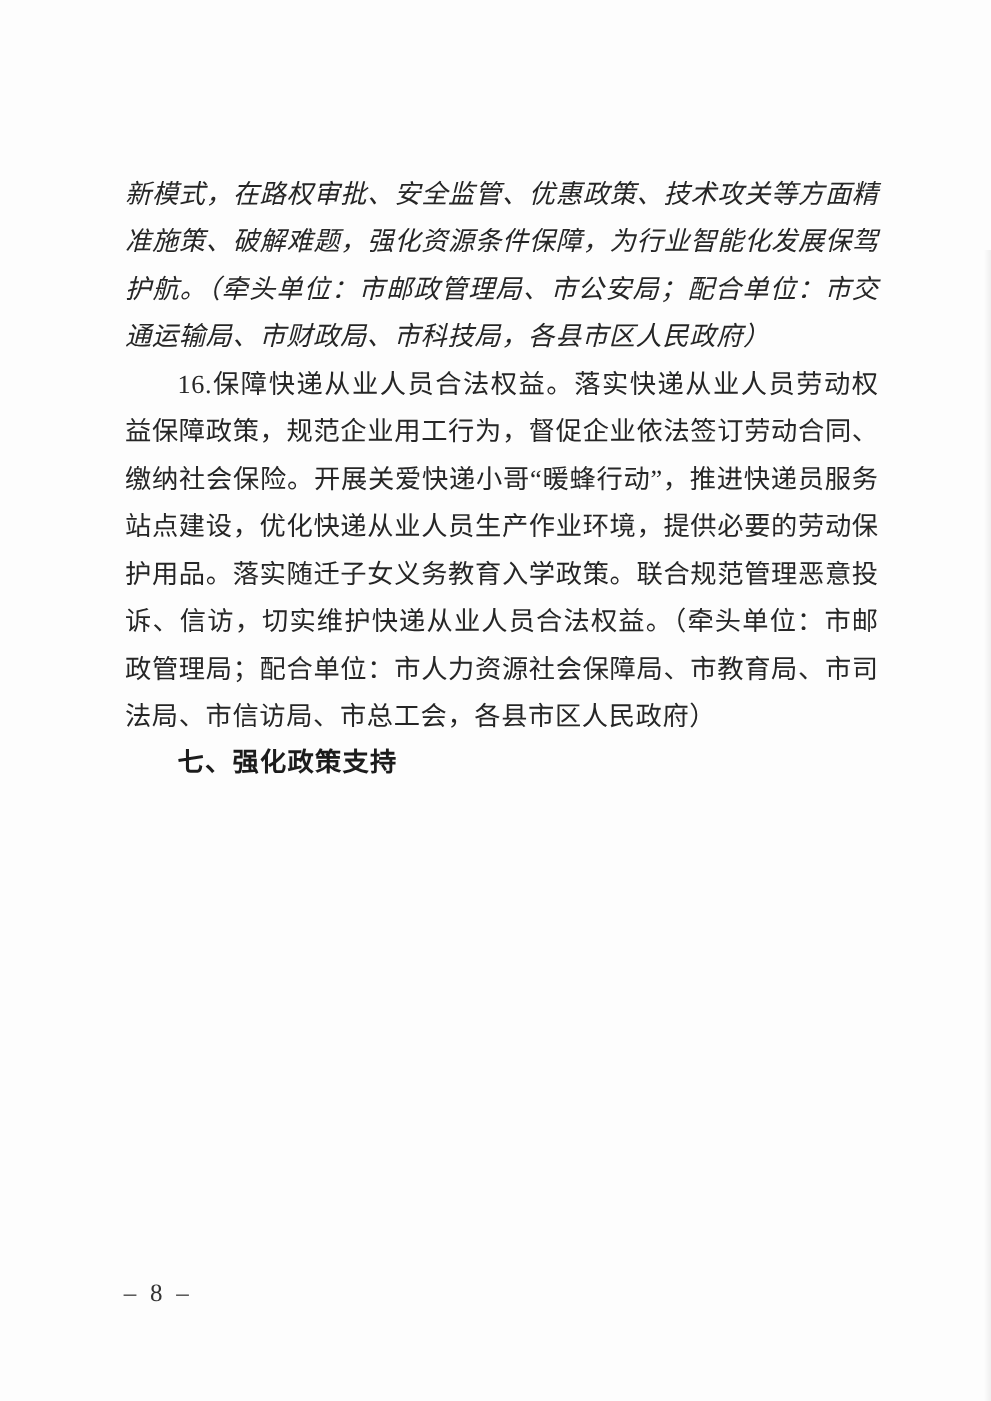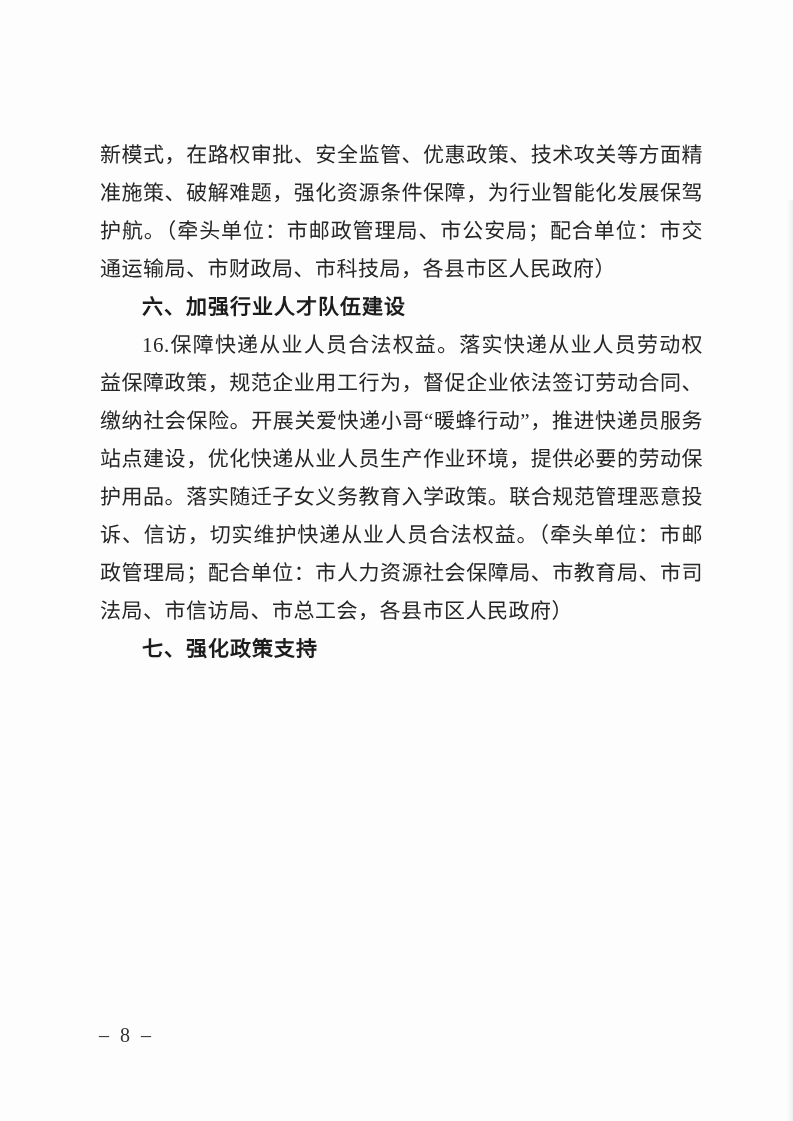--- a/index.html
+++ b/index.html
@@ -38,20 +38,21 @@
     text-align: justify;
     text-justify: inter-character;
     letter-spacing: 0.5px;
   }
   .doc-body p {
     margin: 0;
     text-indent: 2em;
   }
   .doc-body p.no-indent {
     text-indent: 0;
+    font-style: italic;
   }
   .section-heading {
     margin: 0;
     font-family: "Liberation Sans", "DejaVu Sans", sans-serif;
     font-weight: bold;
     font-size: 21px;
     line-height: 38px;
     color: #1c1c1c;
     text-indent: 2em;
     text-align: left;
@@ -70,21 +71,20 @@
 </style>
 </head>
 <body>
 
 <div class="doc-page">
 
   <div class="doc-body">
 
     <p class="no-indent">新模式，在路权审批、安全监管、优惠政策、技术攻关等方面精准施策、破解难题，强化资源条件保障，为行业智能化发展保驾护航。（牵头单位：市邮政管理局、市公安局；配合单位：市交通运输局、市财政局、市科技局，各县市区人民政府）</p>
 
-    <h2 class="section-heading">六、加强行业人才队伍建设</h2>
 
 
     <p>16.保障快递从业人员合法权益。落实快递从业人员劳动权益保障政策，规范企业用工行为，督促企业依法签订劳动合同、缴纳社会保险。开展关爱快递小哥“暖蜂行动”，推进快递员服务站点建设，优化快递从业人员生产作业环境，提供必要的劳动保护用品。落实随迁子女义务教育入学政策。联合规范管理恶意投诉、信访，切实维护快递从业人员合法权益。（牵头单位：市邮政管理局；配合单位：市人力资源社会保障局、市教育局、市司法局、市信访局、市总工会，各县市区人民政府）</p>
 
     <h2 class="section-heading">七、强化政策支持</h2>
 
   </div>
 
   <div class="page-number">– 8 –</div>
 

